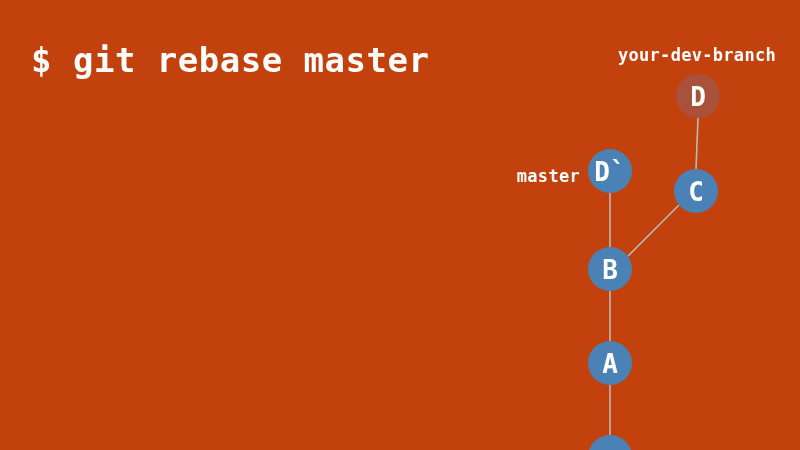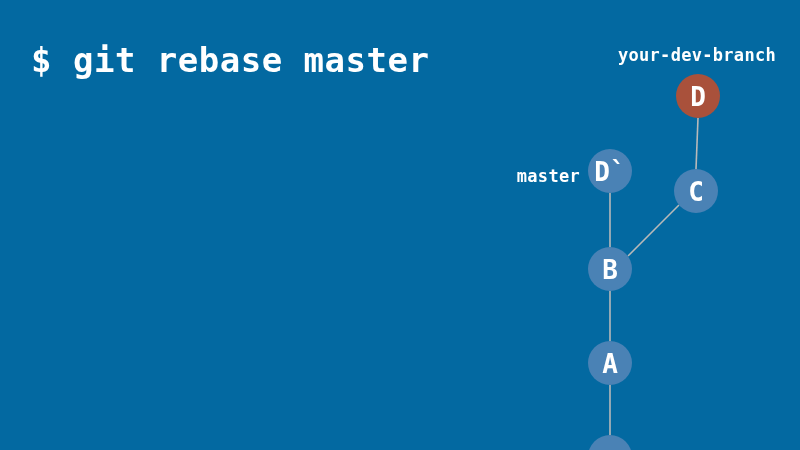--- a/index.html
+++ b/index.html
@@ -57,21 +57,21 @@
     font-size: 17px;
     font-weight: 700;
     letter-spacing: 0.3px;
   }
   .ref-label.anchor-middle { text-anchor: middle; }
   .ref-label.anchor-end { text-anchor: end; }
 </style>
 </head>
 <body>
 
-<div id="stage" style="background: #0369a1;">
+<div id="stage" style="background: #c2410c;">
 
   <div id="command-line" style="color: rgb(255, 255, 255);">$ git rebase master</div>
 
   <svg id="graph-svg" viewBox="0 0 800 450">
 
     <g>
       <line class="edge-line" x1="698" y1="118" x2="696" y2="169" stroke="#b9b9b9"></line>
       <line class="edge-line" x1="679" y1="205" x2="628" y2="256" stroke="#b9b9b9"></line>
       <line class="edge-line" x1="610" y1="193" x2="610" y2="247" stroke="#b9b9b9"></line>
       <line class="edge-line" x1="610" y1="291" x2="610" y2="341" stroke="#b9b9b9"></line>

